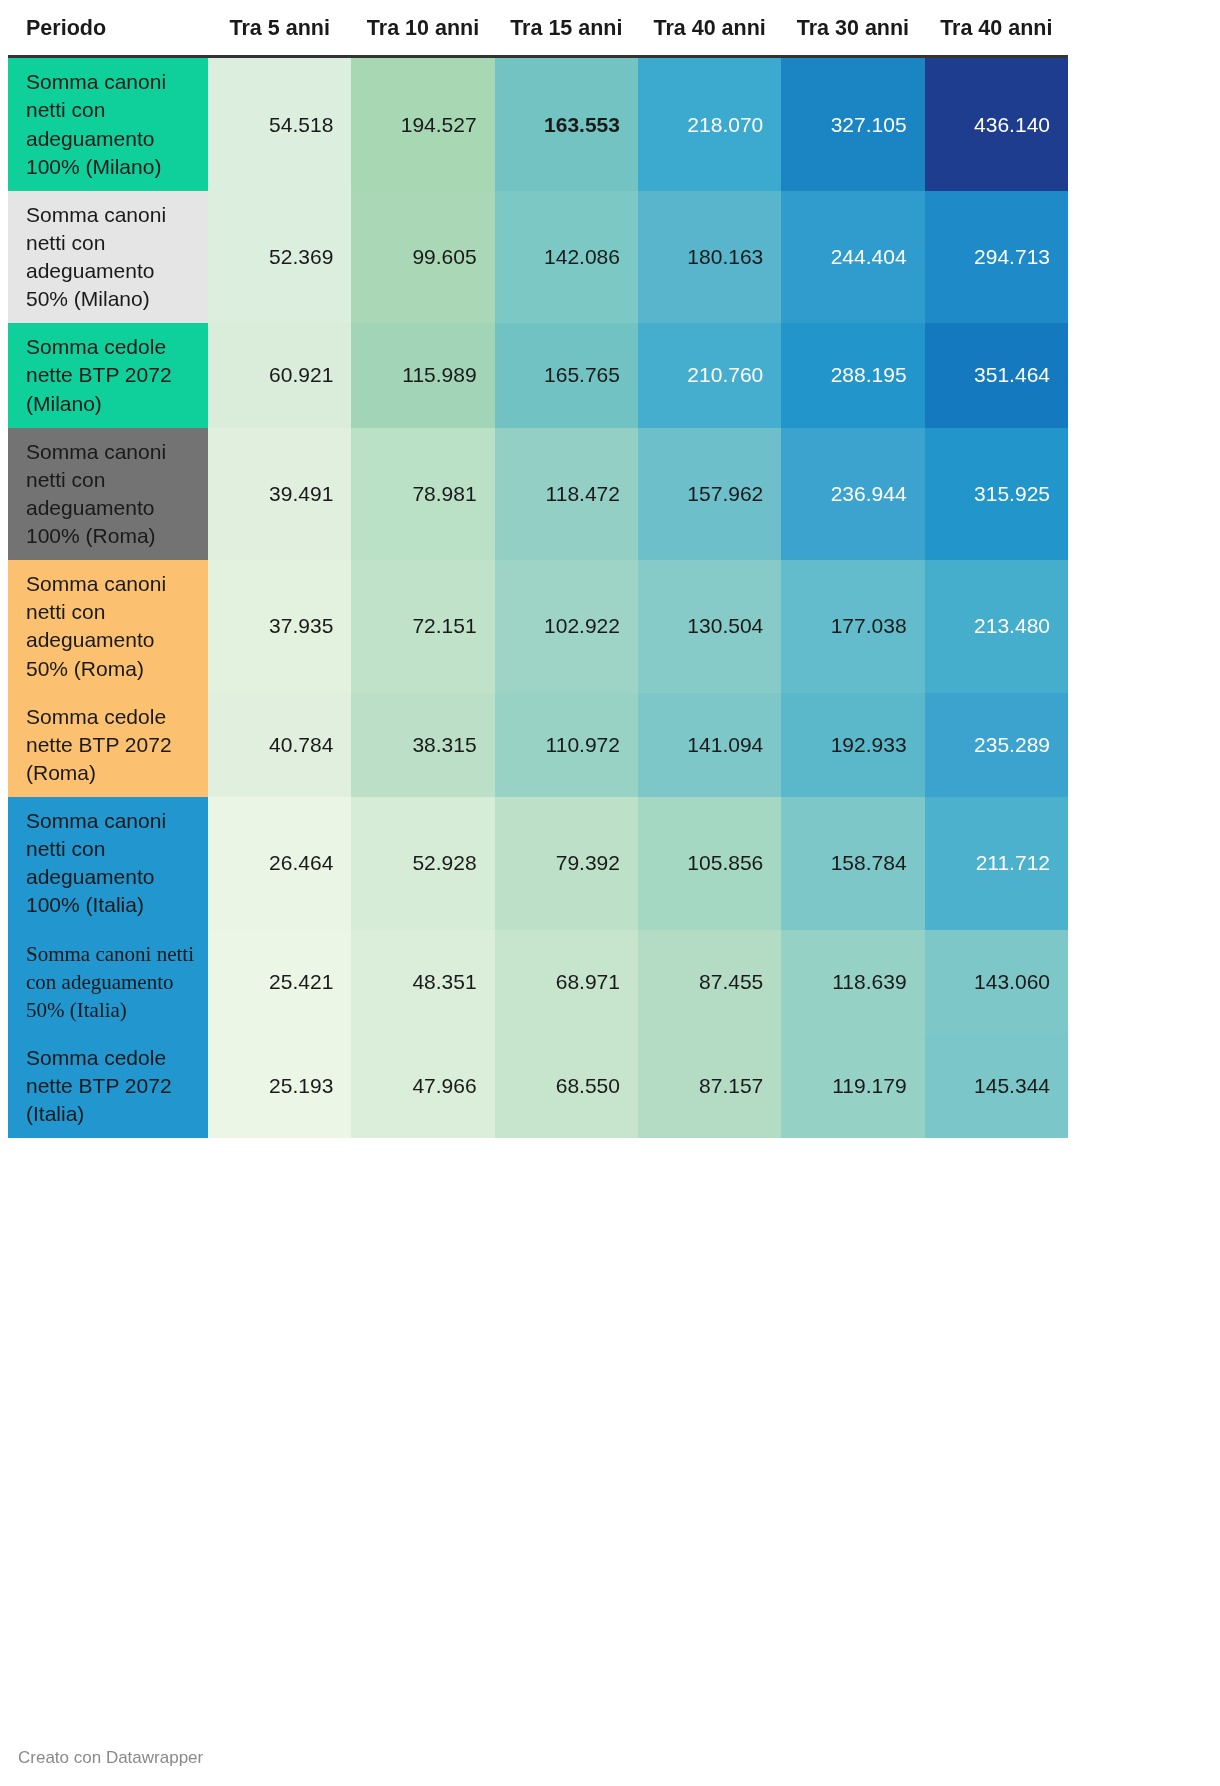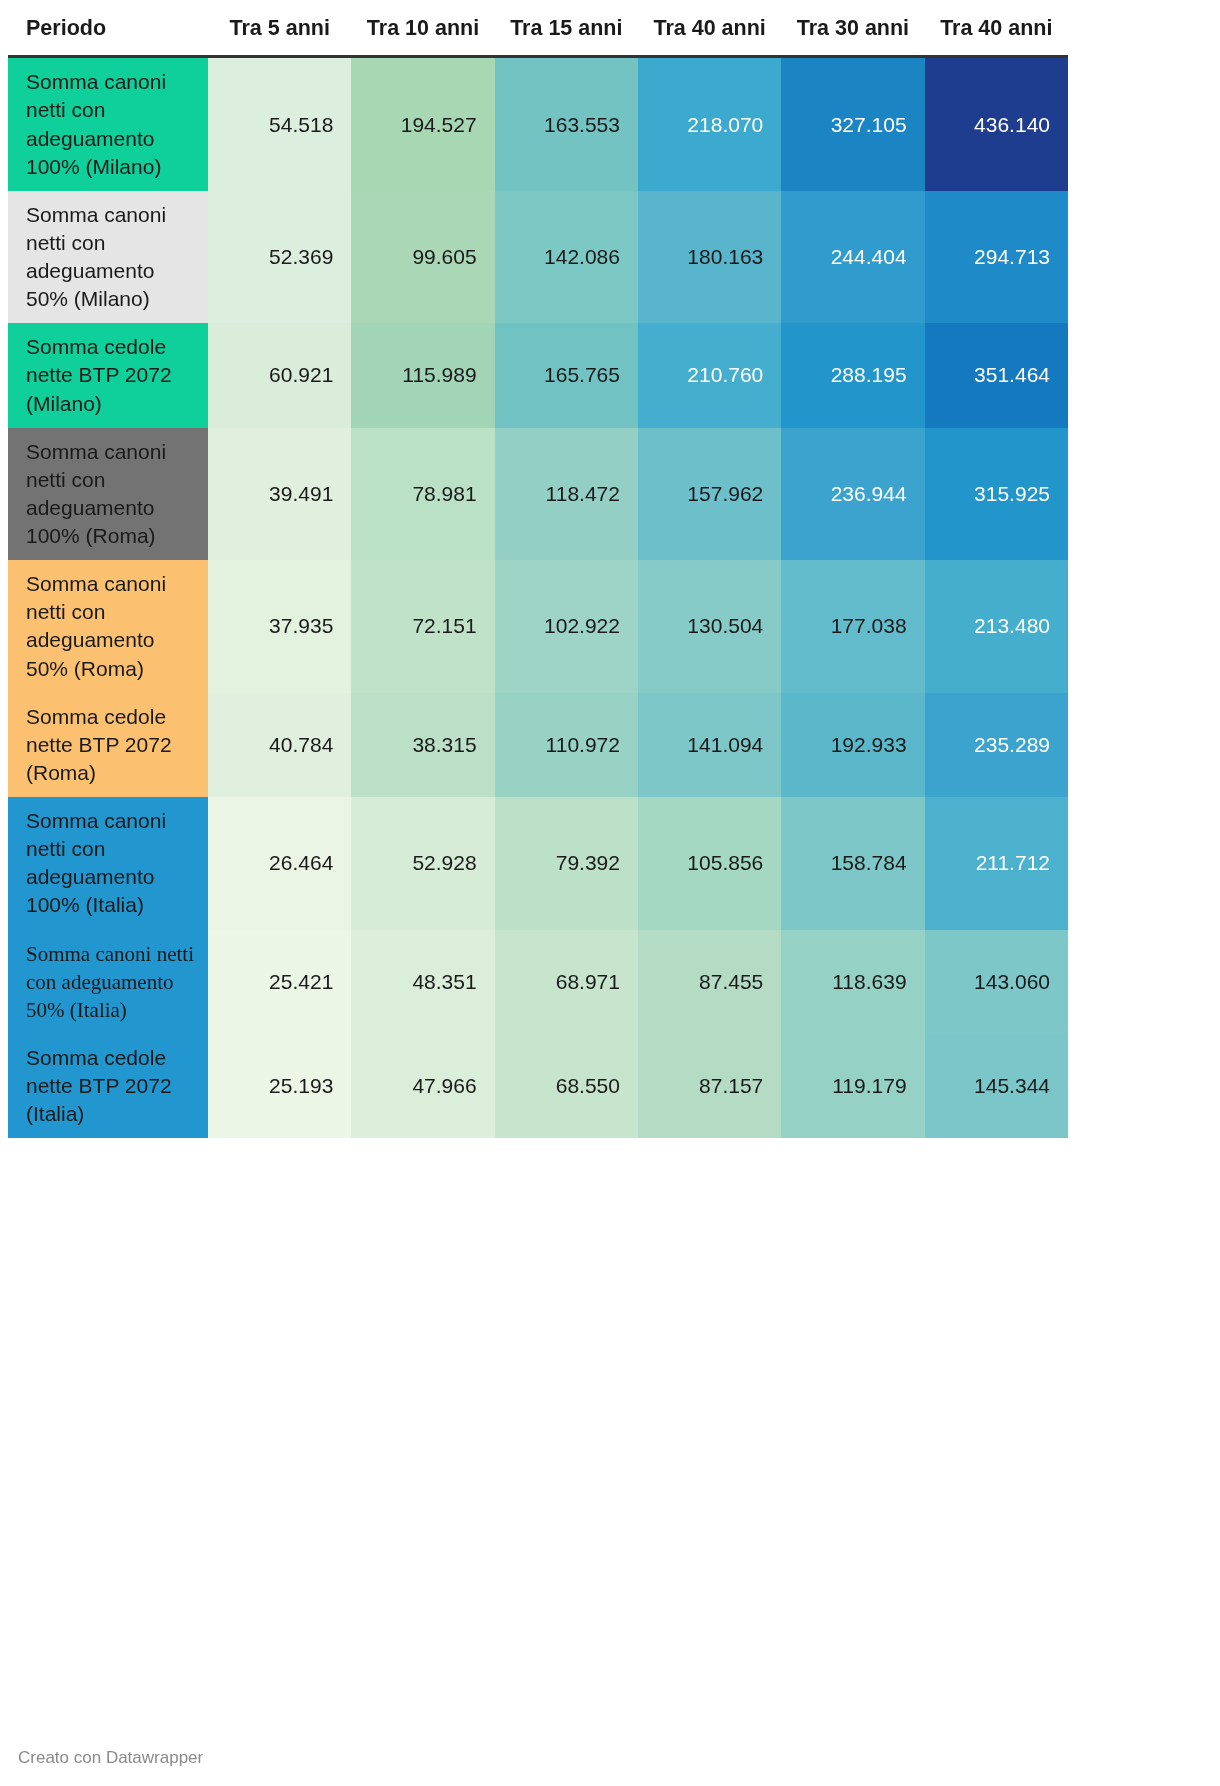--- a/index.html
+++ b/index.html
@@ -96,21 +96,21 @@
         <th class="h-val">Tra 40 anni</th>
         <th class="h-val">Tra 30 anni</th>
         <th class="h-val">Tra 40 anni</th>
       </tr>
     </thead>
     <tbody id="tbody">
         <tr>
           <td class="rowlabel" style="background: rgb(15, 208, 154);">Somma canoni netti con adeguamento 100% (Milano)</td>
           <td class="val" style="background: rgb(220, 238, 221);">54.518</td>
           <td class="val" style="background: rgb(168, 215, 180);">194.527</td>
-          <td class="val" style="background: rgb(114, 195, 193);">163.553</td>
+          <td class="val" style="background: rgb(114, 195, 193); font-weight: bold;">163.553</td>
           <td class="val light" style="background: rgb(60, 169, 206);">218.070</td>
           <td class="val light" style="background: rgb(27, 132, 195);">327.105</td>
           <td class="val light" style="background: rgb(31, 61, 143);">436.140</td>
         </tr>
         <tr>
           <td class="rowlabel" style="background: #e5e5e5;">Somma canoni netti con adeguamento 50% (Milano)</td>
           <td class="val" style="background: rgb(220, 238, 221);">52.369</td>
           <td class="val" style="background: rgb(170, 216, 182);">99.605</td>
           <td class="val" style="background: rgb(124, 200, 196);">142.086</td>
           <td class="val" style="background: rgb(88, 181, 204);">180.163</td>

